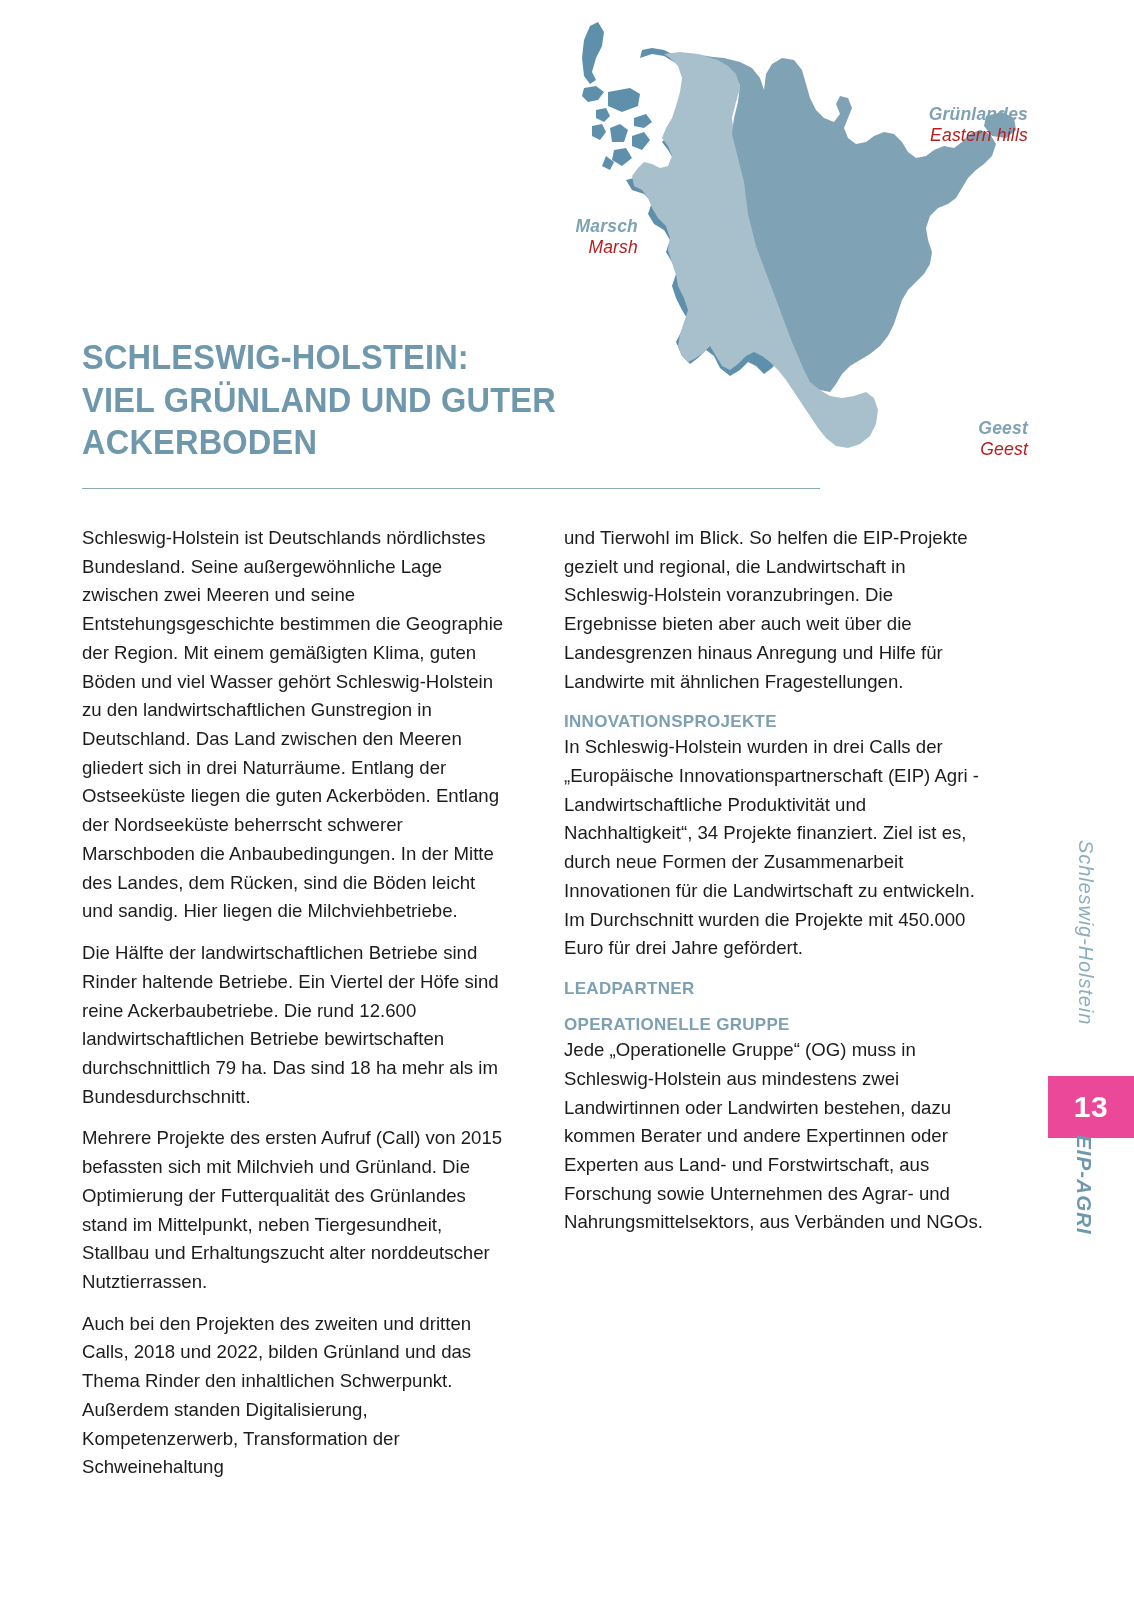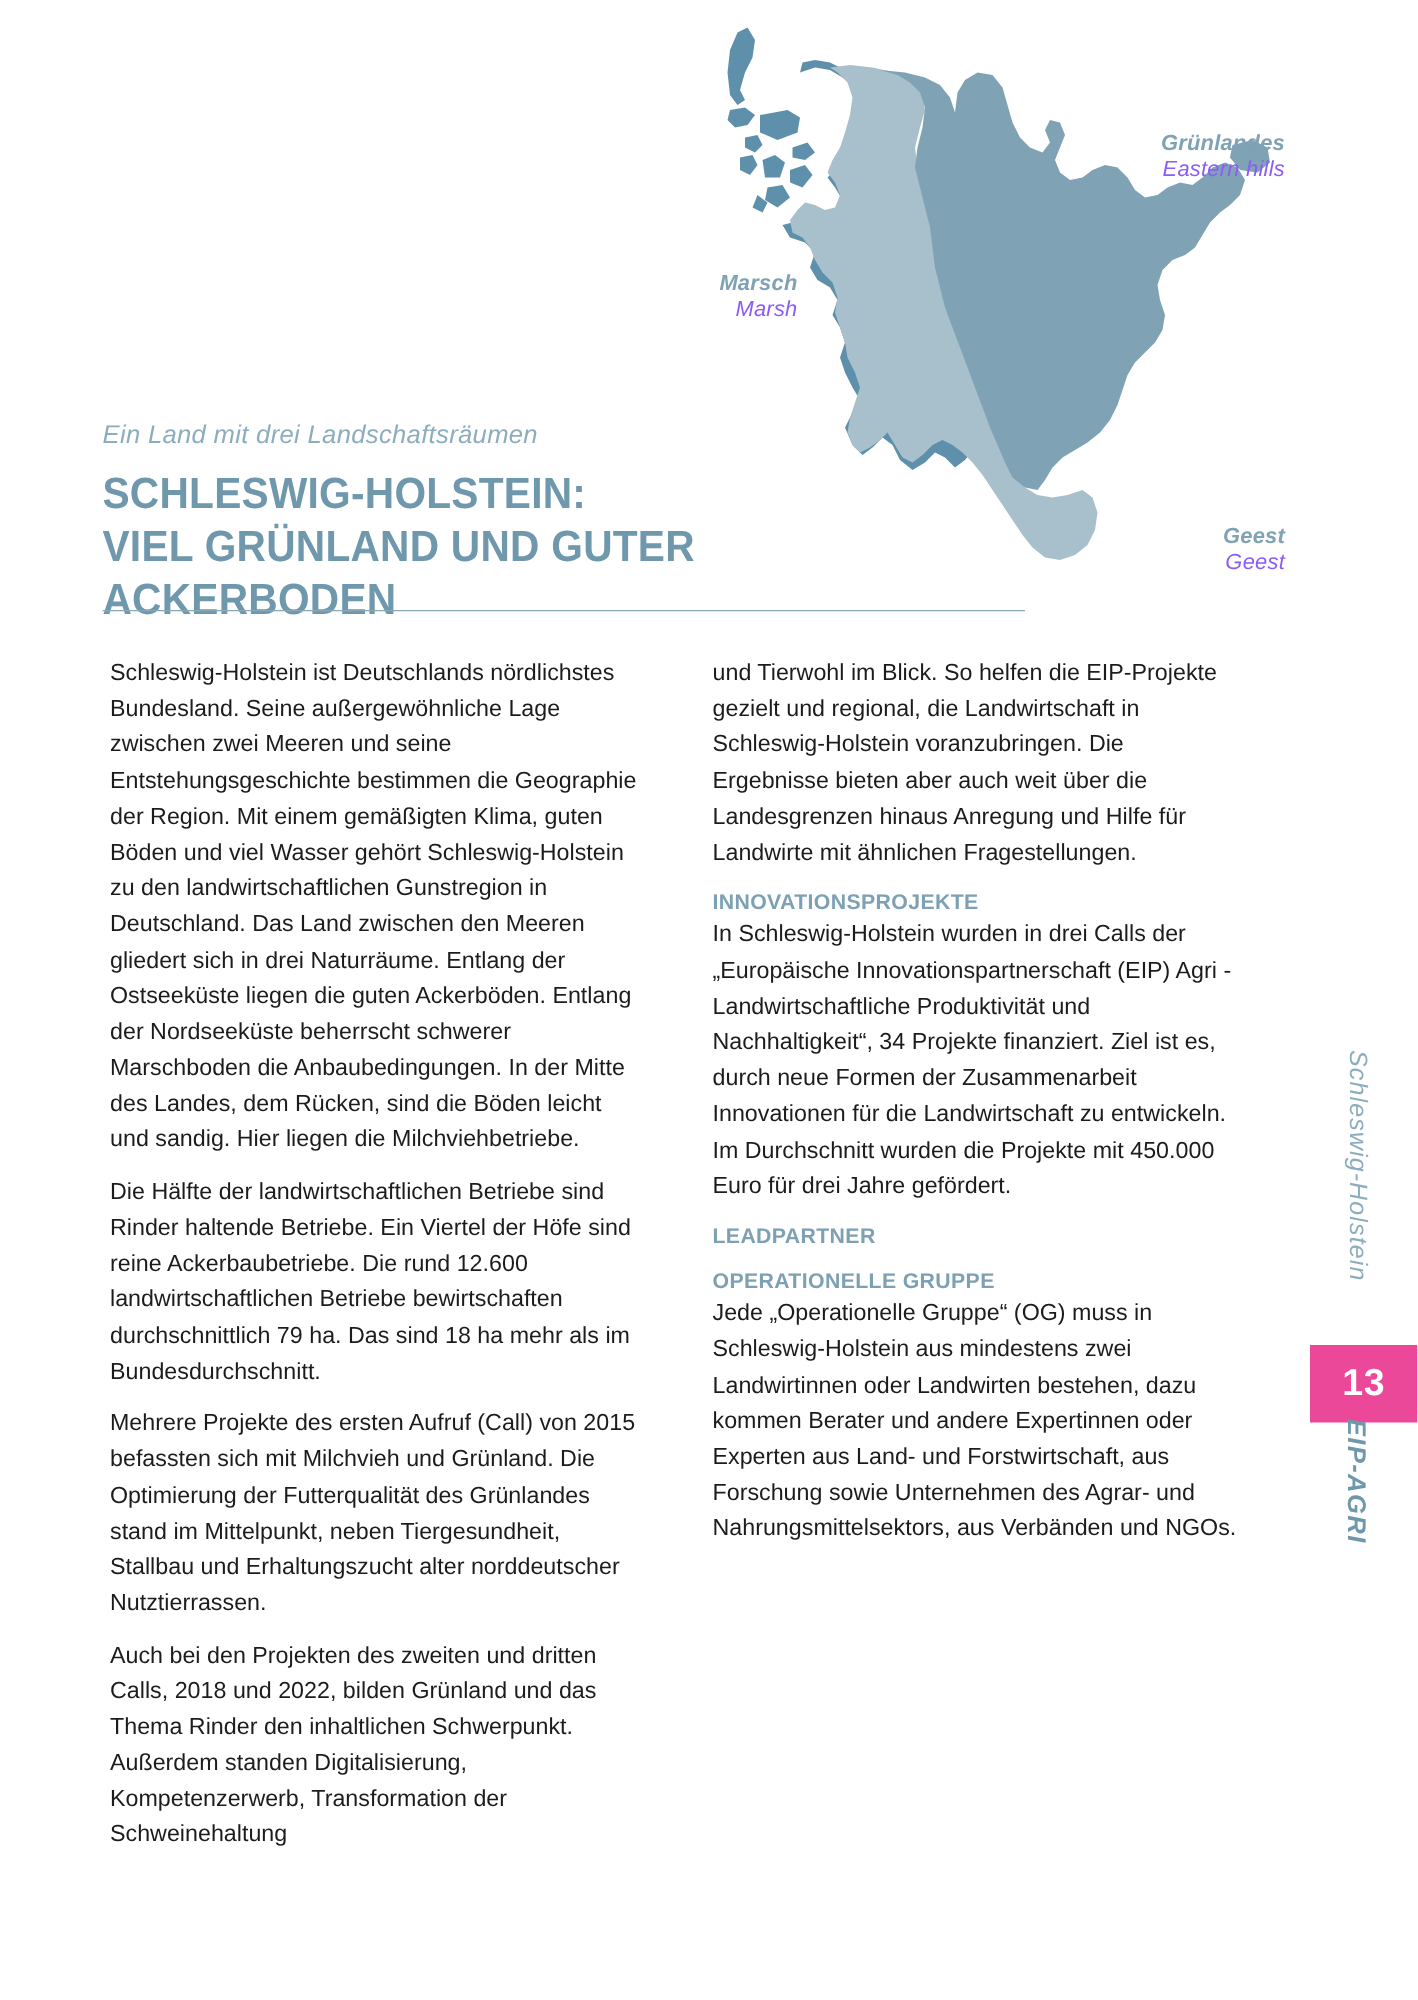--- a/index.html
+++ b/index.html
@@ -44,21 +44,21 @@
     font-weight: bold;
     font-style: italic;
     font-size: 17.5px;
     color: #7fa2b5;
     letter-spacing: 0.2px;
   }
   .map-label .en {
     display: block;
     font-style: italic;
     font-size: 17.5px;
-    color: #8b5cf6;
+    color: #b91c1c;
     letter-spacing: 0.2px;
   }
   .label-huegelland { left: 240px; top: 86px; width: 240px; }
   .label-marsch     { left: -60px; top: 198px; width: 150px; }
   .label-geest      { left: 260px; top: 400px; width: 220px; }
 
   
   .header {
     position: absolute;
     left: 82px;
@@ -95,21 +95,20 @@
   }
 
   
   .cols {
     position: absolute;
     left: 82px;
     top: 524px;
     width: 910px;
     display: flex;
     gap: 60px;
-    justify-content: flex-end;
   }
   .col { width: 422px; }
   .col p {
     margin: 0;
     font-size: 18.6px;
     line-height: 1.545;
     color: #1c1c1c;
     letter-spacing: 0.01px;
   }
   .col p + p { margin-top: 13px; }
@@ -243,21 +242,20 @@
     <span class="de">Marsch</span>
     <span class="en">Marsh</span>
   </div>
   <div class="map-label label-geest">
     <span class="de">Geest</span>
     <span class="en">Geest</span>
   </div>
 </div>
 
 <div class="header">
-  <p class="kicker">Ein Land mit drei Landschaftsräumen</p>
   <h1 class="headline">
     <span class="ln">SCHLESWIG-HOLSTEIN:</span>
     <span class="ln">VIEL GRÜNLAND UND GUTER ACKERBODEN</span>
   </h1>
 </div>
 <div class="rule"></div>
 
 <div class="cols">
 
   <div class="col">

